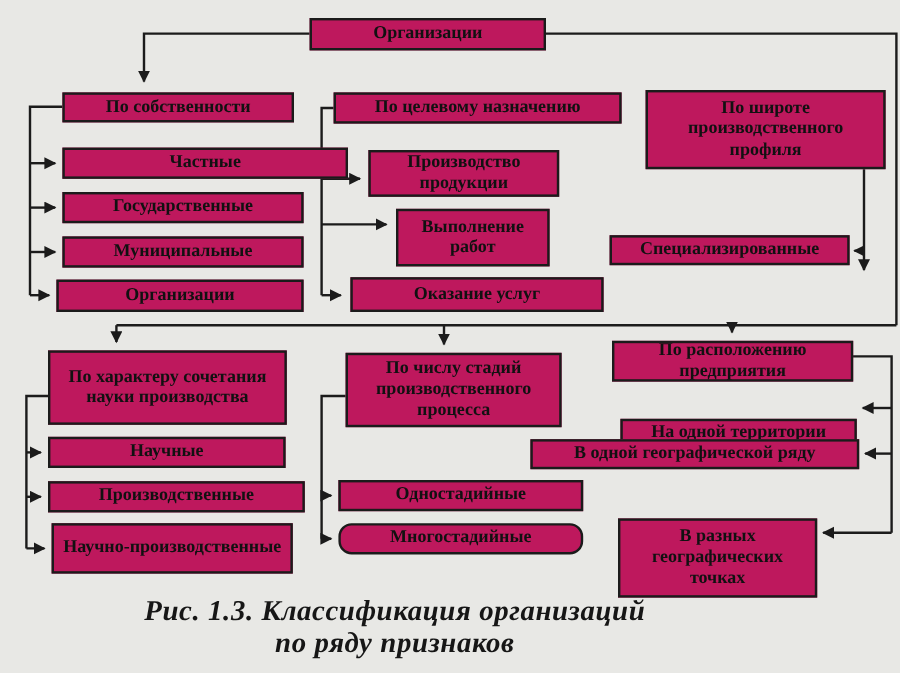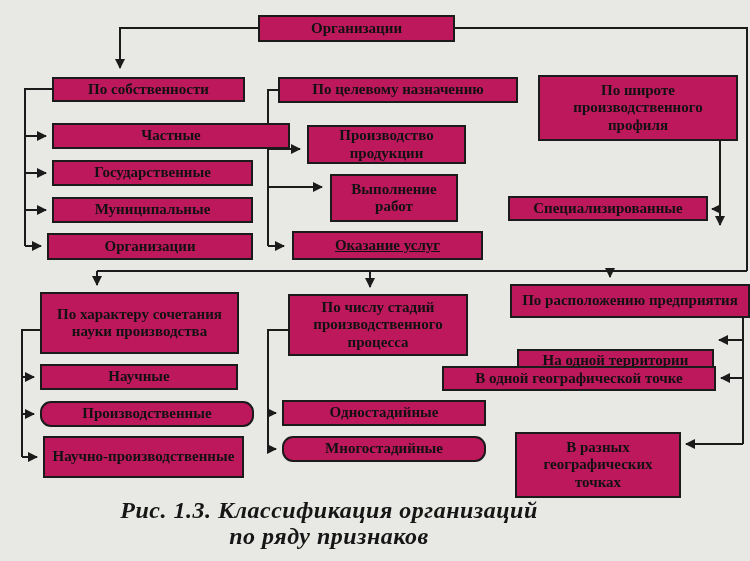--- a/index.html
+++ b/index.html
@@ -99,37 +99,37 @@
 
   <div class="node" style="left:52px;top:77px;width:193px;height:25px;">По собственности</div>
   <div class="node" style="left:52px;top:123px;width:238px;height:26px;">Частные</div>
   <div class="node" style="left:52px;top:160px;width:201px;height:26px;">Государственные</div>
   <div class="node" style="left:52px;top:197px;width:201px;height:26px;">Муниципальные</div>
   <div class="node" style="left:47px;top:233px;width:206px;height:27px;">Организации</div>
 
   <div class="node" style="left:278px;top:77px;width:240px;height:26px;">По целевому назначению</div>
   <div class="node" style="left:307px;top:125px;width:159px;height:39px;">Производство продукции</div>
   <div class="node" style="left:330px;top:174px;width:128px;height:48px;text-align:center;">Выполнение работ</div>
-  <div class="node" style="left:292px;top:231px;width:191px;height:29px;text-decoration:underline;">Оказание услуг</div>
+  <div class="node" style="left:292px;top:231px;width:211px;height:29px;">Оказание услуг</div>
 
   <div class="node" style="left:538px;top:75px;width:200px;height:66px;">По широте производственного профиля</div>
   <div class="node" style="left:508px;top:196px;width:200px;height:25px;">Специализированные</div>
 
   <div class="node" style="left:40px;top:292px;width:199px;height:62px;">По характеру сочетания науки производства</div>
   <div class="node" style="left:40px;top:364px;width:198px;height:26px;">Научные</div>
-  <div class="node" style="left:40px;top:401px;width:214px;height:26px;border-radius:11px;">Производственные</div>
+  <div class="node" style="left:40px;top:401px;width:214px;height:26px;">Производственные</div>
   <div class="node" style="left:43px;top:436px;width:201px;height:42px;">Научно-производственные</div>
 
   <div class="node" style="left:288px;top:294px;width:180px;height:62px;">По числу стадий производственного процесса</div>
   <div class="node" style="left:282px;top:400px;width:204px;height:26px;">Одностадийные</div>
   <div class="node" style="left:282px;top:436px;width:204px;height:26px;border-radius:11px;">Многостадийные</div>
 
-  <div class="node" style="left:510px;top:284px;width:240px;height:34px;">По расположению предприятия</div>
+  <div class="node" style="left:510px;top:284px;width:201px;height:34px;">По расположению предприятия</div>
   <div class="node" style="left:517px;top:329px;width:197px;height:23px;margin-top:20px;">На одной территории</div>
-  <div class="node" style="left:442px;top:366px;width:274px;height:25px;">В одной географической точке</div>
+  <div class="node" style="left:442px;top:366px;width:274px;height:25px;">В одной географической ряду</div>
   <div class="node" style="left:515px;top:432px;width:166px;height:66px;">В разных географических точках</div>
 
   <div class="caption">
     <div>Рис. 1.3. Классификация организаций</div>
     <div>по ряду признаков</div>
   </div>
 
 </div>
 
 </body></html>

